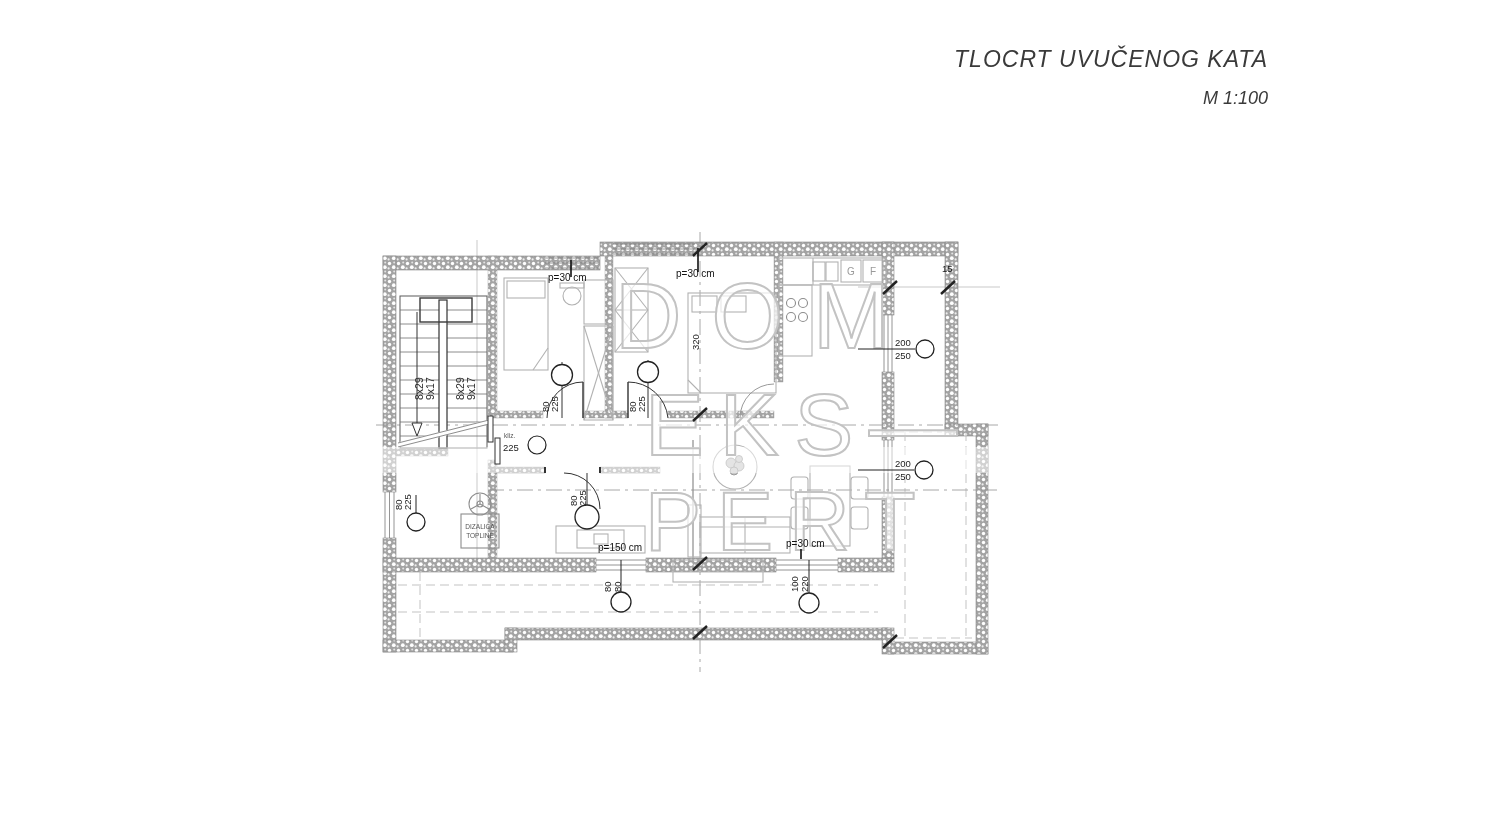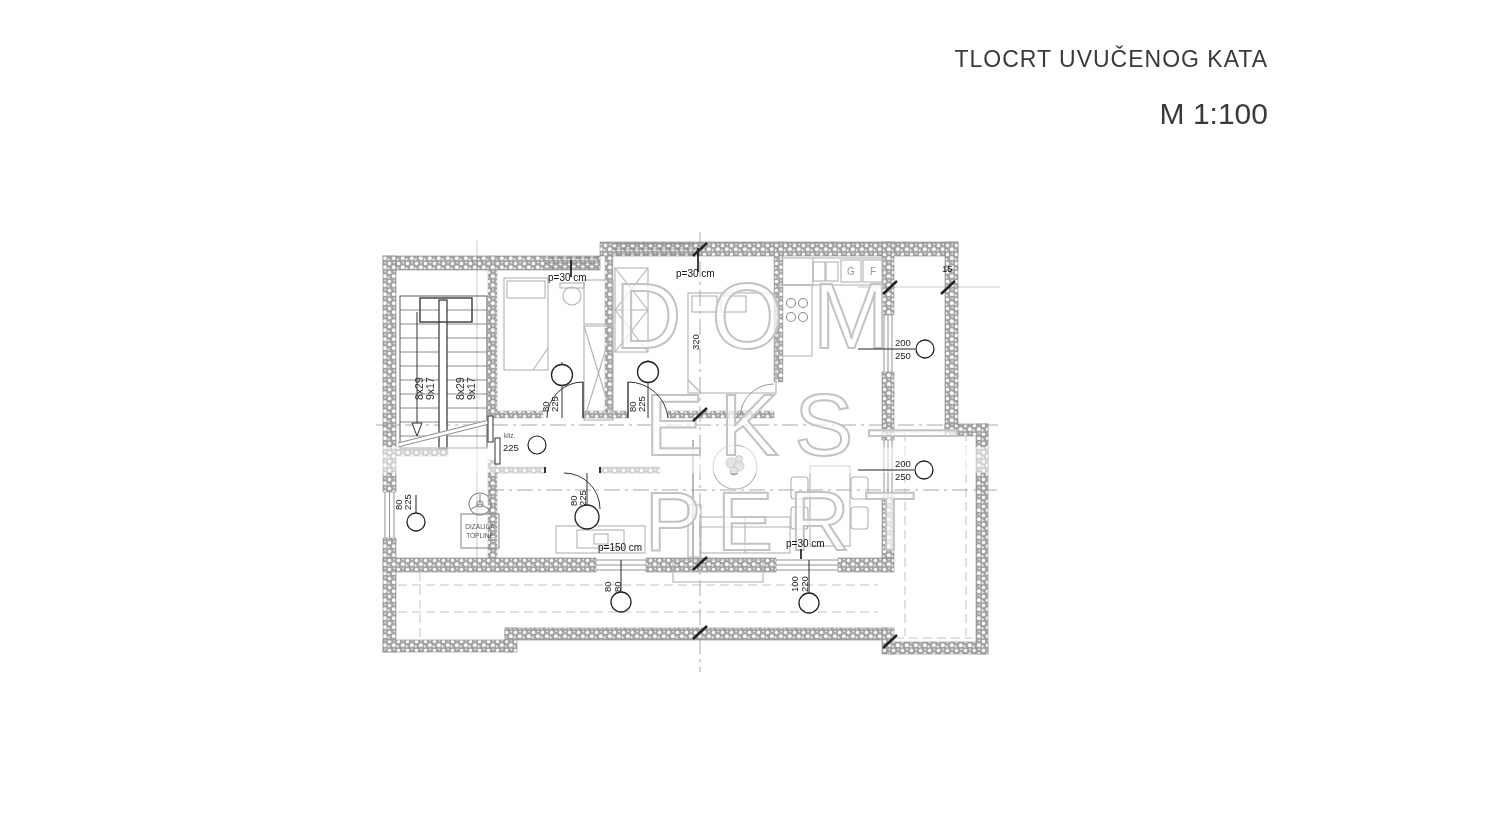--- a/index.html
+++ b/index.html
@@ -1,19 +1,19 @@
 <!DOCTYPE html>
 <html><head>
 <meta charset="utf-8">
 <style>
   html,body{margin:0;padding:0;background:#ffffff;}
   body{width:1510px;height:818px;position:relative;font-family:"Liberation Sans",sans-serif;overflow:hidden;}
-  .titleblock{position:absolute;top:46px;right:242px;text-align:right;color:#3a3a3a;}
+  .titleblock{position:absolute;top:46px;right:242px;text-align:right;color:#3a3a3a;font-style:italic;}
   .titleblock .t1{font-size:23px;letter-spacing:1px;white-space:nowrap;}
-  .titleblock .t2{font-size:30px;margin-top:24px;}
+  .titleblock .t2{font-size:18px;margin-top:15px;}
   svg{position:absolute;left:0;top:0;}
   text{font-family:"Liberation Sans",sans-serif;}
   .dim{fill:#1c1c1c;font-size:9.5px;}
   .par{fill:#111;font-size:10px;}
   .tiny{fill:#555;font-size:6.5px;}
   .stairlbl{fill:#2b2b2b;font-size:10.5px;}
   .wm{fill:rgba(255,255,255,0.68);stroke:#c3c3c3;stroke-width:2px;font-size:92px;}
 </style>
 </head>
 <body>

